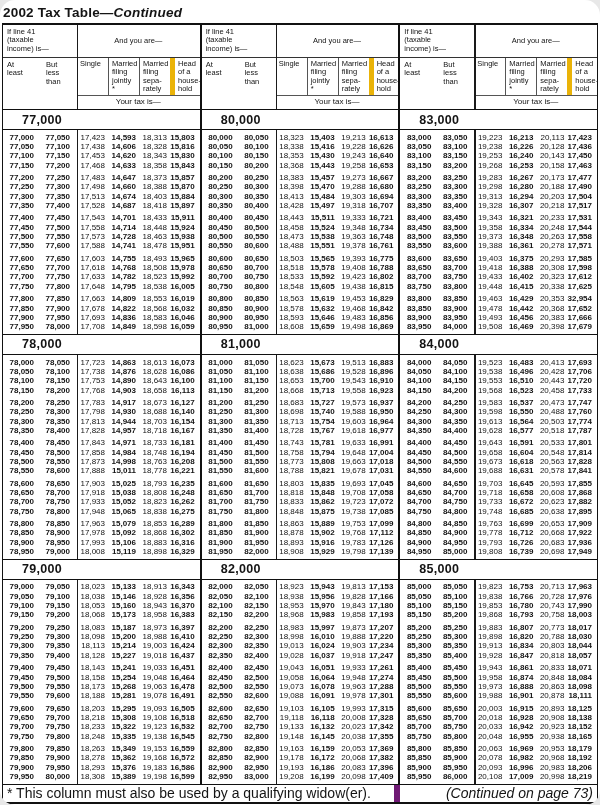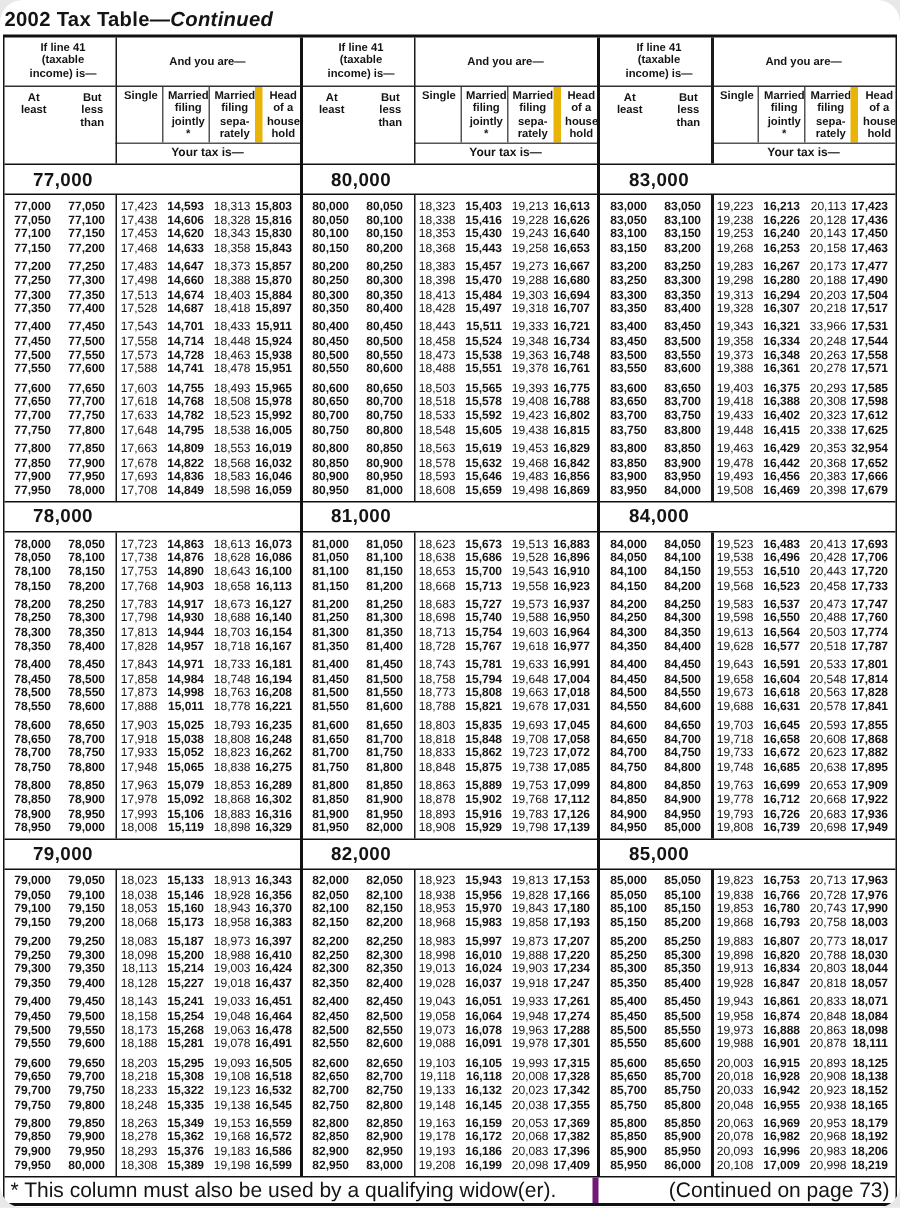--- a/index.html
+++ b/index.html
@@ -9,21 +9,21 @@
   .title .it{font-style:italic;}
   .table-outer{margin:0 2px;border-top:2.5px solid #111;border-bottom:2.5px solid #111;
                border-left:1.5px solid #111;border-right:1.5px solid #111;}
   .groups-row{display:flex;}
   .group{flex:1 1 0;min-width:0;}
   .group + .group{border-left:2px solid #111;}
 
   
   .group-header{position:relative;display:grid;height:84px;
     grid-template-columns:35px 39px 31px 31px 31px 1fr;
-    grid-template-rows:33px 1fr 14px;font-size:7.5px;font-weight:bold;line-height:1.12;text-align:center;}
+    grid-template-rows:33px 1fr 14px;font-size:7.5px;font-weight:normal;line-height:1.12;}
   .group-header::after{content:'';position:absolute;left:74px;top:0;bottom:0;width:1.2px;background:#1a1a1a;}
   .gh-cell{white-space:pre-line;overflow:hidden;}
   .gh-income{grid-area:1/1/2/3;padding:3px 0 0 4px;border-bottom:1px solid #333;}
   .gh-andyou{grid-area:1/3/2/7;display:flex;align-items:center;justify-content:center;border-bottom:1px solid #333;}
   .gh-atleast{grid-area:2/1/4/2;padding:3px 0 0 4px;}
   .gh-butless{grid-area:2/2/4/3;padding:3px 0 0 8px;}
   .gh-status{grid-area:2/3/3/4;padding:2px 0 0 3px;}
   .gh-s1{grid-area:2/4/3/5;border-left:1px solid #555;}
   .gh-s2{grid-area:2/5/3/6;border-left:1px solid #555;}
   .gh-s3{grid-area:2/6/3/7;border-left:5px solid #eab308;}
@@ -43,22 +43,22 @@
   .c0{padding-right:4px;font-weight:bold;}
   .c1{padding-right:7px;font-weight:bold;}
   .c2{padding-right:3px;}
   .c3{padding-right:3px;font-weight:bold;}
   .c4{padding-right:3px;}
   .c5{padding-right:5px;font-weight:bold;}
 
   
   .footer-band{border-top:1.5px solid #111;display:flex;height:17px;align-items:center;font-size:14px;}
   .footnote{flex:2 1 0;padding-left:4px;}
-  .continued{flex:1 1 0;border-left:4px solid #701a75;align-self:stretch;display:flex;
-             align-items:center;justify-content:flex-end;padding-right:4px;}
+  .continued{flex:1 1 0;border-left:6px solid #701a75;align-self:stretch;display:flex;
+             align-items:center;justify-content:flex-end;padding-right:4px;font-style:italic;}
 </style>
 </head>
 <body>
 
 <div class="page">
   <div class="title">
     <span>2002 Tax Table</span><span class="it">—Continued</span>
   </div>
 
   <div class="table-outer">
@@ -1264,21 +1264,21 @@
                 <div class="cell c4">20,218</div>
                 <div class="cell c5">17,517</div>
               </div>
             </div>
             <div class="row-group">
               <div class="row">
                 <div class="cell c0">83,400</div>
                 <div class="cell c1">83,450</div>
                 <div class="cell c2">19,343</div>
                 <div class="cell c3">16,321</div>
-                <div class="cell c4">33,966</div>
+                <div class="cell c4">20,233</div>
                 <div class="cell c5">17,531</div>
               </div>
               <div class="row">
                 <div class="cell c0">83,450</div>
                 <div class="cell c1">83,500</div>
                 <div class="cell c2">19,358</div>
                 <div class="cell c3">16,334</div>
                 <div class="cell c4">20,248</div>
                 <div class="cell c5">17,544</div>
               </div>

